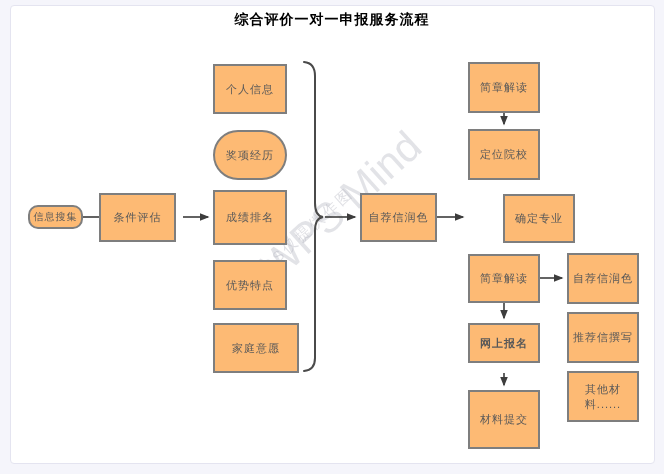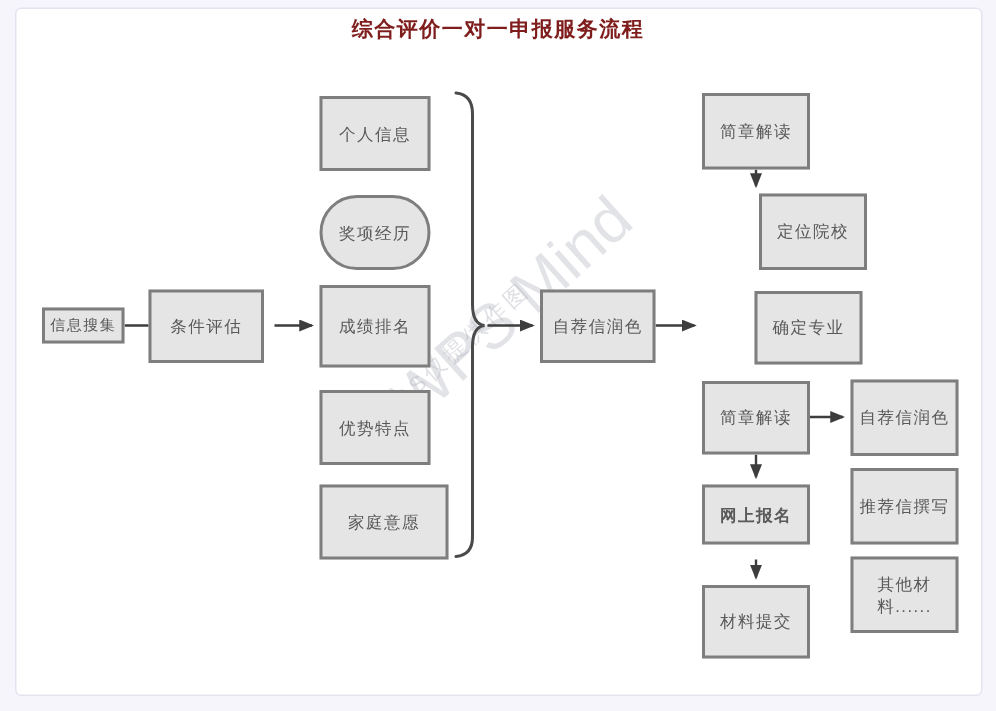--- a/index.html
+++ b/index.html
@@ -7,54 +7,54 @@
     width:664px;height:474px;position:relative;overflow:hidden;
     background:#f5f5fb;
     font-family:"Liberation Sans","DejaVu Sans",sans-serif;
   }
   .panel{
     position:absolute;left:10px;top:5px;width:643px;height:457px;
     background:#ffffff;border:1px solid #e4e4f0;border-radius:4px;
   }
   .page-title{
     position:absolute;left:0;top:11px;width:664px;text-align:center;
-    font-size:14px;font-weight:bold;color:#7f1d1d;letter-spacing:1px;
+    font-size:14px;font-weight:bold;color:#000000;letter-spacing:1px;
   }
   
   .wm1{
     position:absolute;left:196px;top:182px;width:290px;text-align:center;
     transform:rotate(-42deg);font-size:42px;color:#b9bac4;opacity:.40;
     white-space:nowrap;pointer-events:none;
   }
   .wm2{
     position:absolute;left:152px;top:226px;width:300px;text-align:center;
     transform:rotate(-42deg);font-size:15px;letter-spacing:3px;
     color:#b9bac4;opacity:.45;white-space:nowrap;pointer-events:none;
   }
   
   .node{
-    position:absolute;box-sizing:border-box;background:#e5e5e5;
+    position:absolute;box-sizing:border-box;background:#fdba74;
     border:2px solid #7e7e7e;color:#595959;
     display:flex;align-items:center;justify-content:center;
     font-size:11px;letter-spacing:1px;text-align:center;
   }
-  .n0 {left:28px; top:205px;width:55px;height:24px;font-size:10px;}
+  .n0 {left:28px; top:205px;width:55px;height:24px;font-size:10px;border-radius:10px;}
   .n1 {left:99px;top:193px;width:77px;height:49px;}
   .n2 {left:213px;top:64px; width:74px;height:50px;}
   .n3 {left:213px;top:130px;width:74px;height:50px;border-radius:25px;}
   .n4 {left:213px;top:190px;width:74px;height:55px;}
   .n5 {left:213px;top:260px;width:74px;height:50px;}
   .n6 {left:213px;top:323px;width:86px;height:50px;}
   .n7 {left:360px;top:193px;width:77px;height:49px;}
   .n8 {left:468px;top:62px; width:72px;height:51px;}
-  .n9 {left:468px;top:129px;width:72px;height:51px;margin-left:38px;}
+  .n9 {left:468px;top:129px;width:72px;height:51px;}
   .n10{left:468px;top:194px;width:72px;height:49px;margin-left:35px;}
   .n11{left:468px;top:254px;width:72px;height:49px;}
   .n12{left:468px;top:323px;width:72px;height:40px;font-weight:bold;}
-  .n13{left:468px;top:390px;width:72px;height:49px;}
+  .n13{left:468px;top:390px;width:72px;height:59px;}
   .n14{left:567px;top:253px;width:72px;height:51px;}
   .n15{left:567px;top:312px;width:72px;height:51px;}
   .n16{left:567px;top:371px;width:72px;height:51px;}
   svg.connectors{position:absolute;left:0;top:0;pointer-events:none;}
 </style>
 </head>
 <body>
 
 <div class="panel"></div>
 

